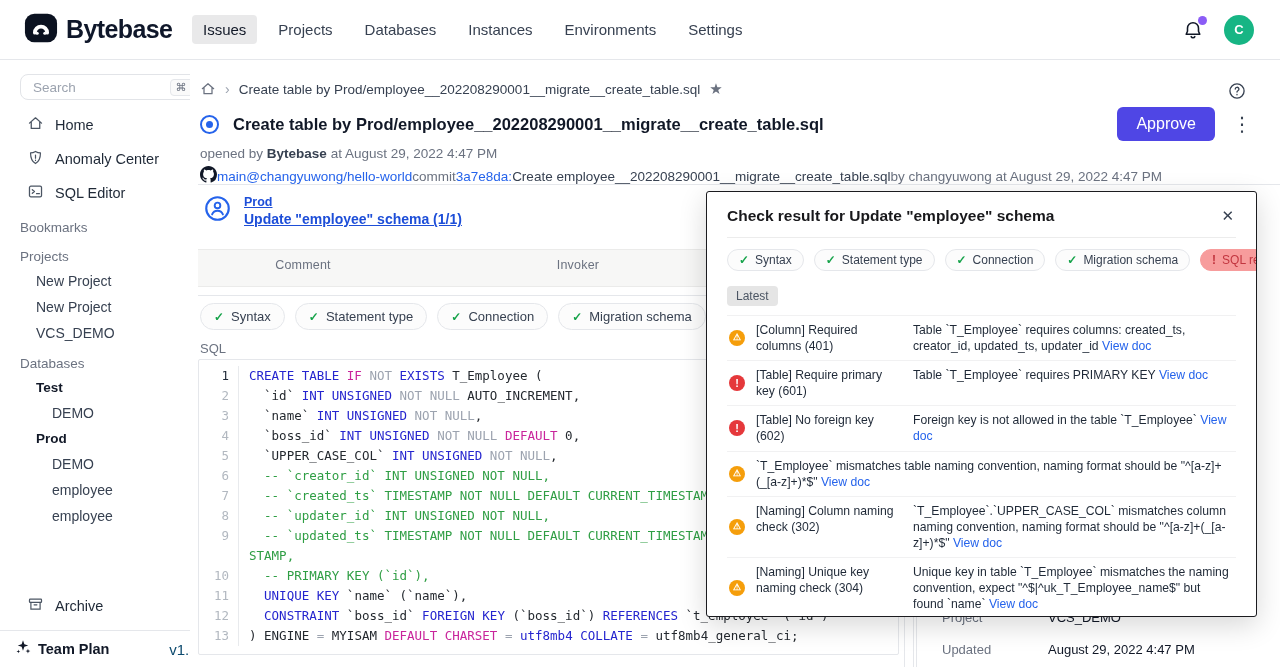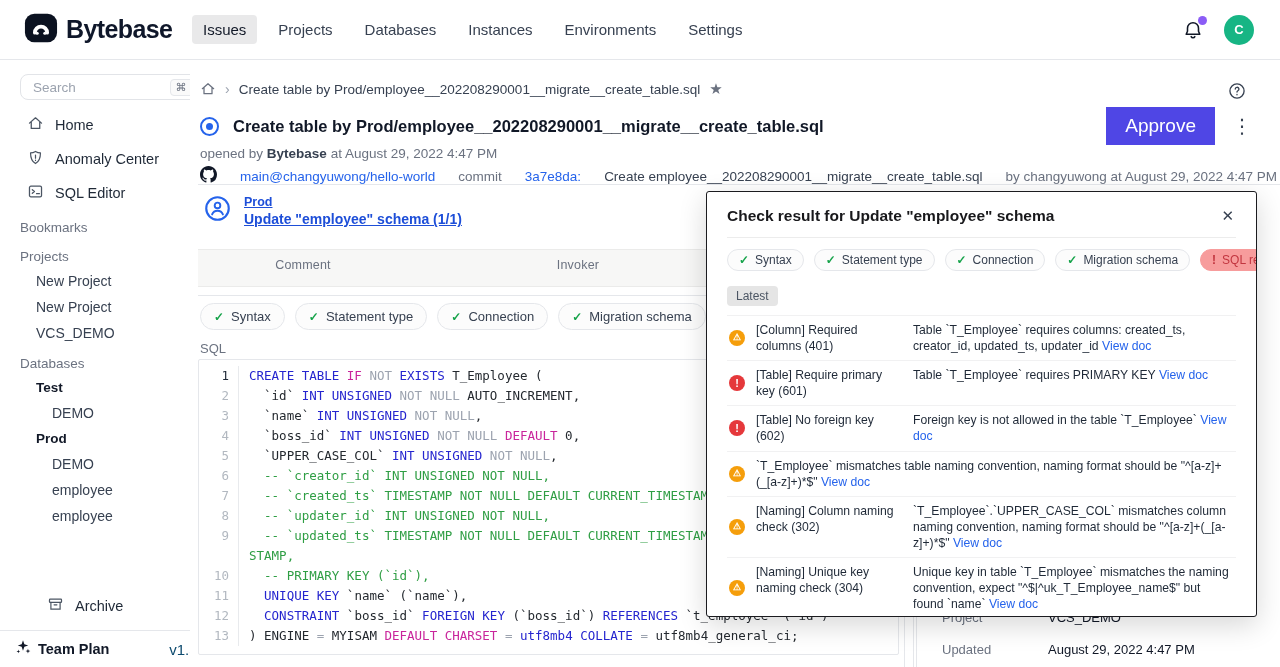--- a/index.html
+++ b/index.html
@@ -28,49 +28,49 @@
   .search input { border:none; outline:none; width:92px; font-size:13.5px; color:#374151; font-family:inherit; }
   .search input::placeholder { color:#9ca3af; }
   .kbd { margin-left:auto; border:1px solid #e5e7eb; background:#fafafa; border-radius:4px;
          font-size:11px; color:#6b7280; padding:1px 5px; white-space:nowrap; }
   .side-item { display:flex; align-items:center; gap:11px; padding:7px 0 7px 27px; font-size:14.5px; color:#1f2937; cursor:pointer;text-align:right; }
   .side-item svg { width:17px; height:17px; color:#4b5563; }
   .side-section { padding:10px 0 4px 20px; font-size:13.5px; color:#6b7280; }
   .side-sub { padding:5px 0 5px 36px; font-size:14px; color:#374151; cursor:pointer; }
   .side-sub.lvl2 { padding-left:52px; }
   .side-sub.bold { font-weight:700; color:#111827; font-size:13.5px; }
-  .archive-wrap { position:absolute; bottom:44px; left:0; right:0;margin-left:20px; }
+  .archive-wrap { position:absolute; bottom:44px; left:0; right:0; }
   .side-footer { position:absolute; bottom:0; left:0; right:0; height:37px; border-top:1px solid #e5e7eb;
                  display:flex; align-items:center; gap:6px; padding:0 13px 0 14px; background:#fff; }
   .side-footer svg { width:18px; height:18px; color:#111827; }
   .plan { font-size:14.5px; font-weight:700; color:#111827; }
   .version { margin-left:auto; font-size:15px; color:#0c4a6e; }
 
   
   .main { position:absolute; top:60px; left:190px; right:0; bottom:0; background:#fff; }
   .breadcrumb { position:absolute; top:20px; left:10px; display:flex; align-items:center; gap:9px;
                 font-size:13.5px; color:#374151; }
   .bc-home svg { width:16px; height:16px; color:#6b7280; display:block; }
   .bc-sep { color:#9ca3af; font-size:14px; }
   .bc-star { color:#6b7280; font-size:15px; cursor:pointer; }
   .help { position:absolute; top:21px; right:33px; cursor:pointer; }
 
   .title-row { position:absolute; top:47px; left:10px; right:28px; display:flex; align-items:center; }
   .radio { width:19px; height:19px; border:2px solid #2563eb; border-radius:50%; display:flex;
            align-items:center; justify-content:center; margin-right:14px; flex:none; }
   .radio::after { content:""; width:7px; height:7px; background:#2563eb; border-radius:50%; }
   .issue-title { font-size:16.5px; font-weight:700; color:#111827; }
-  .approve { margin-left:auto; background:#4f46e5; color:#fff; border:none; border-radius:0;
-             padding:8px 19px; font-size:19px; font-family:inherit; cursor:pointer; }
+  .approve { margin-left:auto; background:#4f46e5; color:#fff; border:none; border-radius:6px;
+             padding:8px 19px; font-size:16px; font-family:inherit; cursor:pointer; }
   .kebab { margin-left:17px; font-size:20px; color:#374151; cursor:pointer; line-height:1; }
 
   .opened { position:absolute; top:86px; left:10px; font-size:13.5px; color:#6b7280; }
   .opened b { color:#374151; font-weight:700; }
   .commit { position:absolute; top:106px; left:10px; font-size:13.5px; color:#374151;
-            display:flex; align-items:center; gap:23px; white-space:nowrap; }
+            display:flex; align-items:center; gap:0; white-space:nowrap; }
   .commit svg { width:17px; height:17px; flex:none; }
   .link { color:#2563eb; cursor:pointer; text-decoration:none; }
   .muted { color:#6b7280; }
   .hr1 { position:absolute; top:124px; left:8px; right:0; border-top:1px solid #e5e7eb; }
 
   .stage { position:absolute; top:135px; left:14px; display:flex; gap:13px; }
   .stage-icon { width:27px; height:27px; flex:none; }
   .stage-env { font-size:12.5px; font-weight:700; color:#1d4ed8; text-decoration:underline; cursor:pointer; }
   .stage-task { font-size:14px; font-weight:700; color:#1d4ed8; text-decoration:underline; margin-top:2px; cursor:pointer; }
 

